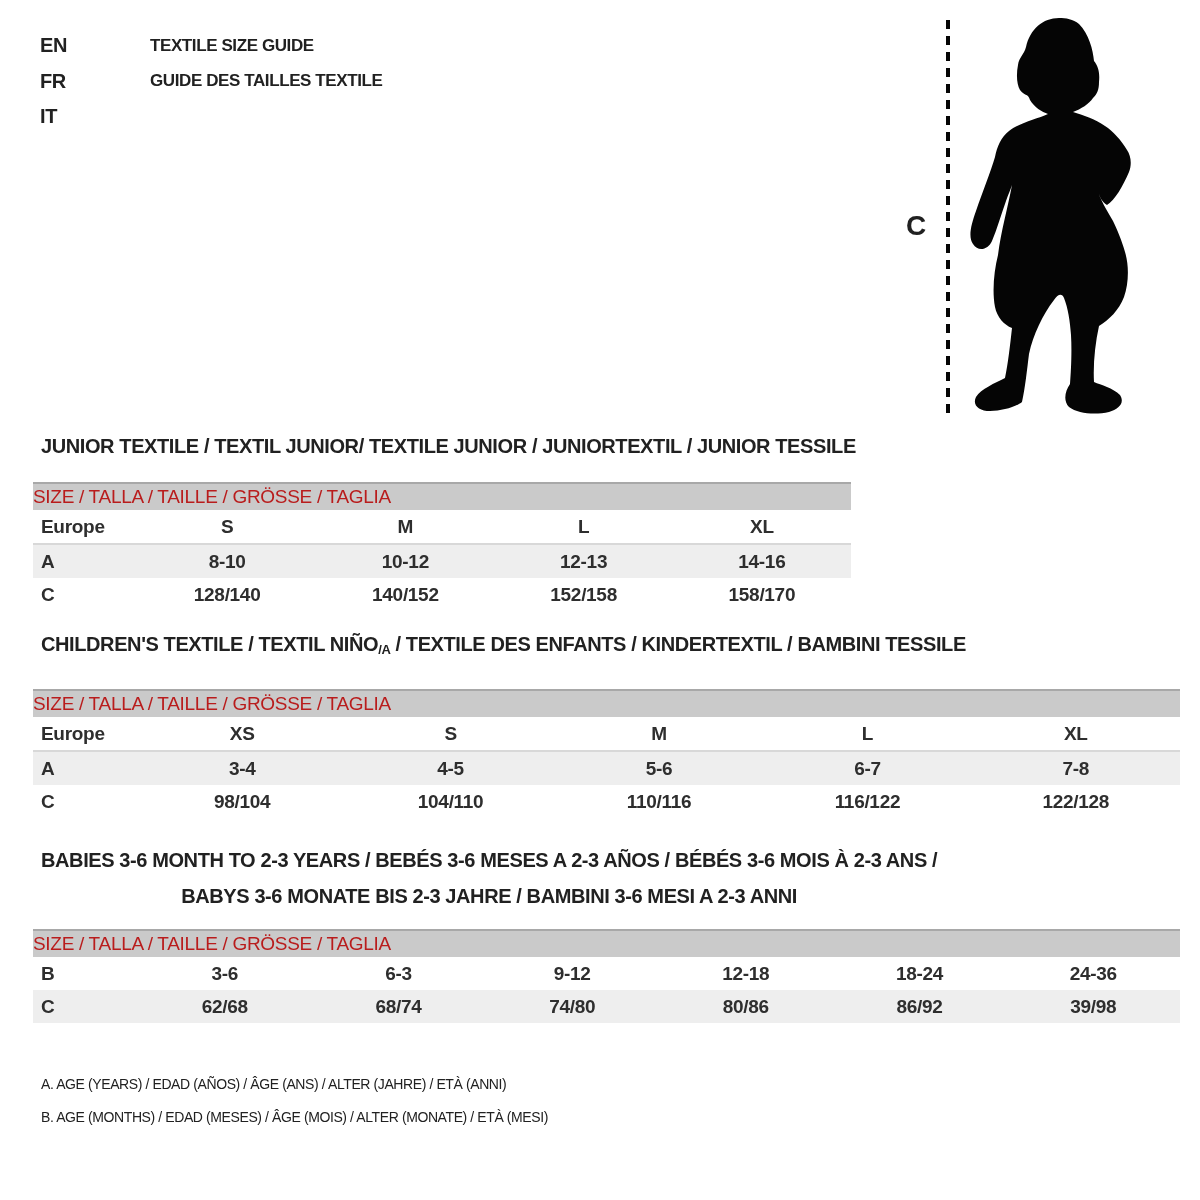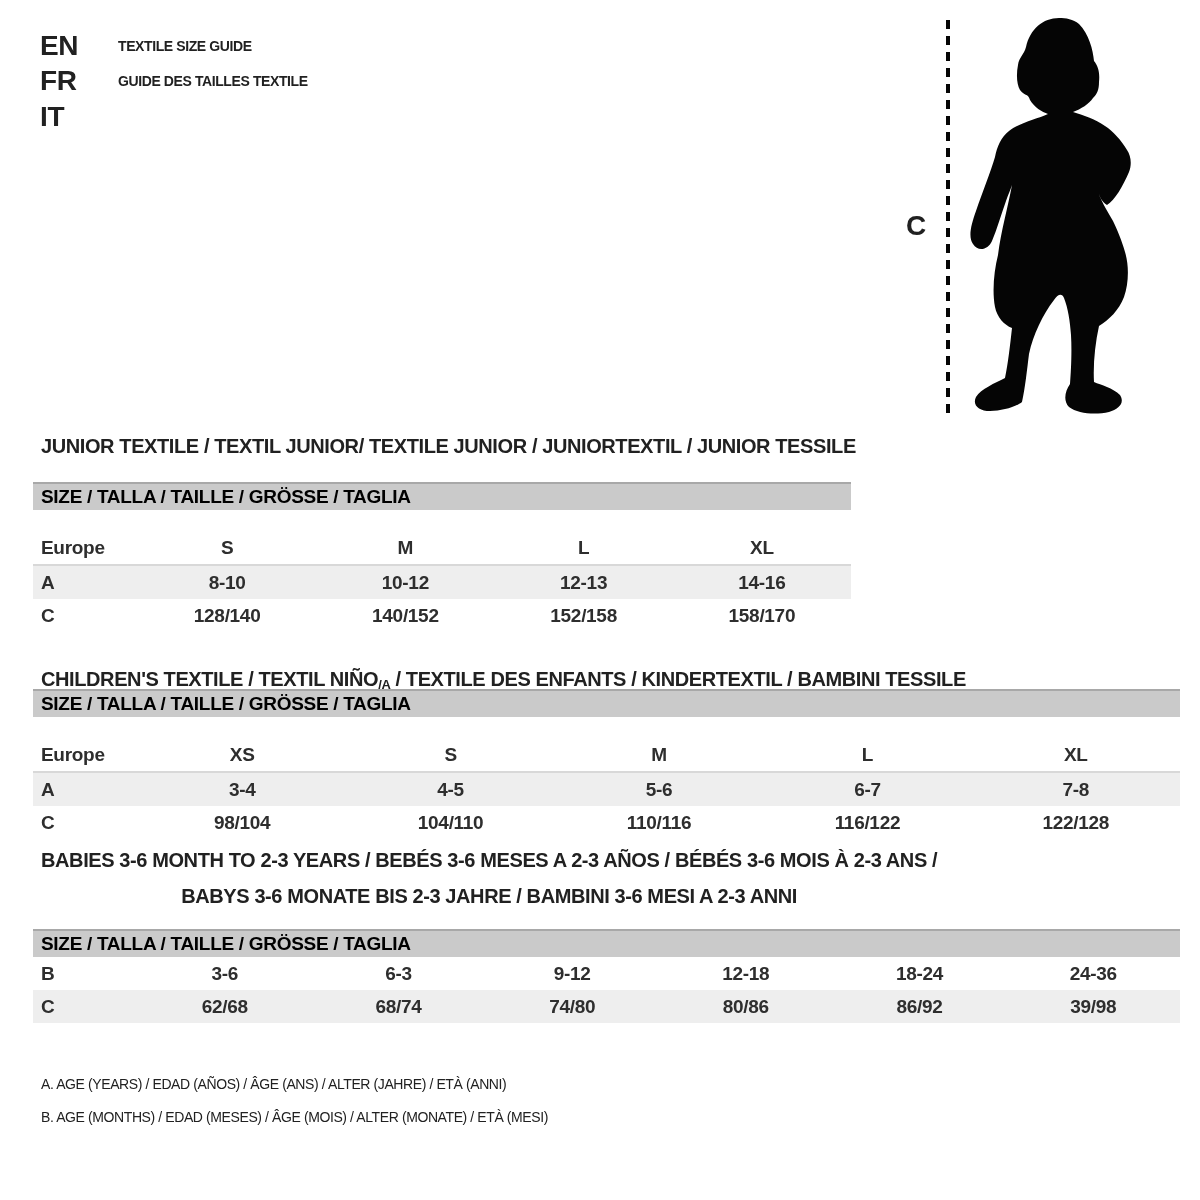--- a/index.html
+++ b/index.html
@@ -19,22 +19,22 @@
     font-family:"Liberation Sans", sans-serif;
     color:var(--ink);
     position:relative;
     overflow:hidden;
   }
   .abs{position:absolute;}
 
   
   .lang-block{left:40px;top:28px;}
   .lang-row{display:flex;height:35.5px;align-items:center;}
-  .lang-code{width:78px;font-size:28px;font-weight:700;letter-spacing:-0.4px;}
-  .lang-label{font-size:14px;font-weight:700;letter-spacing:-0.4px;}
+  .lang-code{width:78px;font-size:20px;font-weight:700;letter-spacing:-0.4px;}
+  .lang-label{font-size:17px;font-weight:700;letter-spacing:-0.4px;margin-left:32px;}
 
   
   .measure-line{
     left:946px;top:20px;width:4px;height:396px;
     background:repeating-linear-gradient(180deg,var(--silhouette) 0 9px,transparent 9px 16px);
   }
   .measure-label{left:906px;top:210px;font-size:28px;font-weight:700;}
   .baby-svg{left:966px;top:14px;}
 
   
@@ -42,29 +42,29 @@
     font-size:20px;font-weight:700;letter-spacing:-0.4px;line-height:36px;
     white-space:nowrap;
   }
   .title-sub{font-size:13px;font-weight:700;position:relative;top:3px;}
 
   
   .size-table{position:absolute;}
   .size-header{
     height:26px;background:var(--header-bar-bg);
     border-top:2px solid var(--bar-border);
-    display:flex;align-items:center;padding-left:8px;
-    font-size:19px;font-weight:700;color:#000000;letter-spacing:-0.3px;
+    display:flex;align-items:center;
+    font-size:19px;font-weight:400;color:#b91c1c;letter-spacing:-0.3px;
   }
   .trow{
     display:flex;height:33px;align-items:center;
     font-size:19px;font-weight:700;color:var(--table-ink);letter-spacing:-0.3px;
   }
   .trow.shaded{background:var(--row-shaded-bg);}
-  .trow.underline{border-bottom:2px solid var(--row-line);margin-top:21px;}
+  .trow.underline{border-bottom:2px solid var(--row-line);}
   .tlabel{width:105px;padding-left:8px;box-sizing:border-box;}
   .tcell{flex:1;text-align:center;}
 
   
   .footnotes{left:41px;top:1068px;}
   .footnote{font-size:14px;font-weight:400;letter-spacing:-0.4px;line-height:33px;white-space:nowrap;}
 </style>
 </head>
 <body>
 
@@ -153,21 +153,21 @@
       <div class="trow">
         <div class="tlabel">C</div>
         <div class="tcell">128/140</div>
         <div class="tcell">140/152</div>
         <div class="tcell">152/158</div>
         <div class="tcell">158/170</div>
       </div>
     </div>
 </div>
 
-<div class="abs section-title" style="left:41px;top:661px;">
+<div class="abs section-title" style="left:41px;top:626px;">
   <span>CHILDREN'S TEXTILE / TEXTIL NIÑO</span><span class="title-sub">/A</span><span> / TEXTILE DES ENFANTS / KINDERTEXTIL / BAMBINI TESSILE</span>
 </div>
 <div class="size-table" style="left:33px;top:689px;width:1147px;">
   <div class="size-header">SIZE / TALLA / TAILLE / GRÖSSE / TAGLIA</div>
   <div>
       <div class="trow underline">
         <div class="tlabel">Europe</div>
         <div class="tcell">XS</div>
         <div class="tcell">S</div>
         <div class="tcell">M</div>

